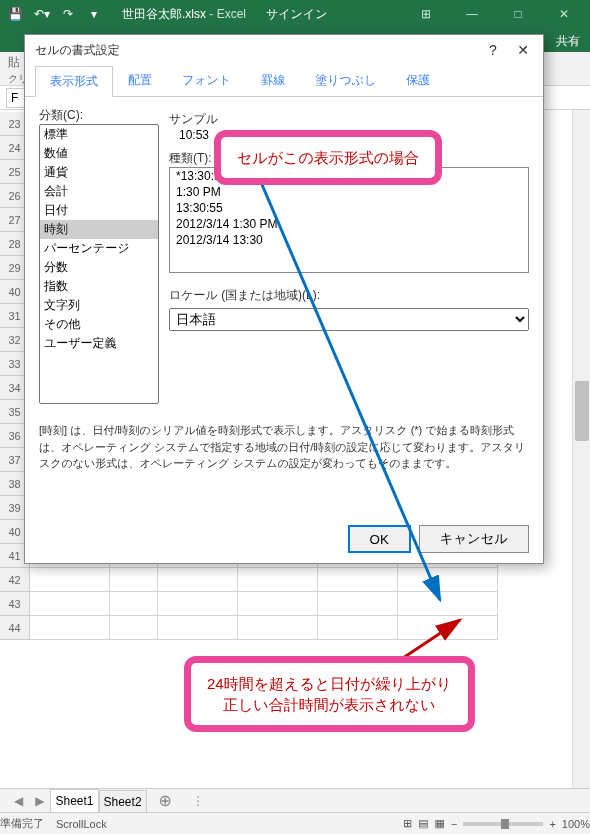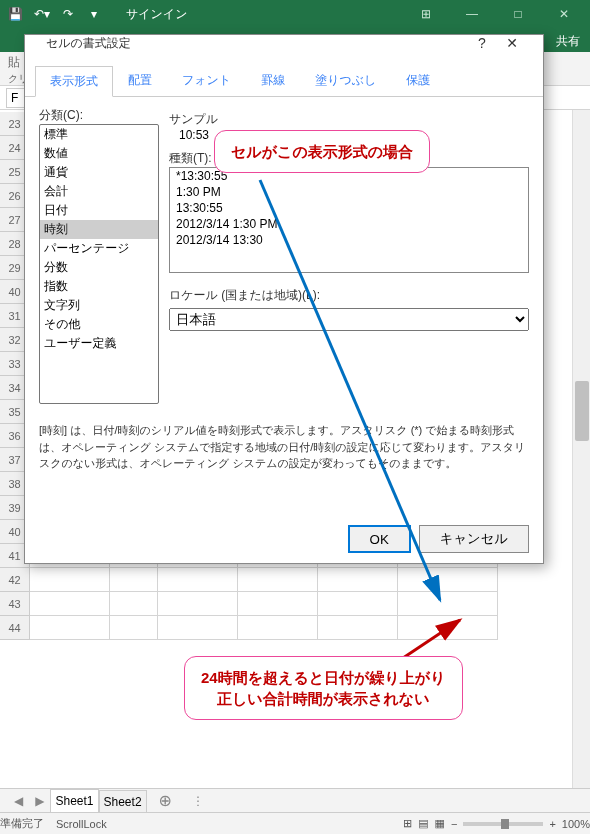--- a/index.html
+++ b/index.html
@@ -33,55 +33,56 @@
 .stab.active{border-bottom:2px solid #217346;background:#fff}
 .stab.inactive{background:#f0f0f0}
 .statusbar{position:absolute;bottom:0;left:0;right:0;height:22px;background:#f3f3f3;border-top:1px solid #ccc;display:flex;align-items:center;padding:0 0;font-size:11px;color:#555}
 .zoom{margin-left:auto;display:flex;align-items:center;gap:6px}
 .zoom-track{width:80px;height:4px;background:#ccc;position:relative}
 .zoom-thumb{position:absolute;left:38px;top:-3px;width:8px;height:10px;background:#888}
 .vscroll{position:absolute;right:0;top:110px;bottom:46px;width:18px;background:#f0f0f0;border-left:1px solid #ddd}
 .vthumb{position:absolute;top:40%;width:14px;left:2px;height:60px;background:#c0c0c0;border-radius:2px}
 
 .dialog{position:absolute;left:24px;top:34px;width:520px;height:530px;background:#fff;border:1px solid #888;box-shadow:4px 4px 12px rgba(0,0,0,.3);z-index:100}
-.dlg-title{height:30px;display:flex;align-items:flex-start;padding:0 21px;color:#333;font-size:12px}
+.dlg-title{height:30px;display:flex;align-items:center;padding:0 10px;color:#333;font-size:12px}
 .dlg-close{margin-left:auto;display:flex;gap:10px}
 .dlg-close span{cursor:pointer;font-size:14px;width:20px;text-align:center}
 .dlg-tabs{display:flex;padding:0 10px;border-bottom:1px solid #ccc}
 .dtab{padding:6px 14px;border:1px solid transparent;color:#3b82f6}
 .dtab.active{border:1px solid #ccc;border-bottom:1px solid #fff;background:#fff;position:relative;top:1px}
 .dlg-body{padding:10px 14px;display:flex;gap:10px}
 .cat-list{width:120px}
 .cat-list select{width:100%;height:280px;font-size:12px}
 .cat-list option{padding:1px 4px}
 .right-pane{flex:1}
 .sample-box{border:none;padding:4px 0 8px}
 .type-list{border:1px solid #888;height:106px;overflow:auto;background:#fff}
 .type-list div{padding:1px 6px}
 .type-list .sel{background:#0078d7;color:#fff}
 .locale-sel{width:100%;padding:2px;margin-top:4px}
 .desc{padding:8px 14px;color:#333;font-size:11px;line-height:1.5}
 .dlg-btns{position:absolute;bottom:10px;right:14px;display:flex;gap:8px}
 .dlg-btns button{padding:4px 20px;border:1px solid #888;background:#f0f0f0;cursor:pointer}
 .dlg-btns button.ok{border:2px solid #0078d7}
 
-.callout{position:absolute;background:#fff;border:1px solid #ec4899;border-radius:12px;padding:10px 16px;color:#c00000;font-weight:bold;font-size:15px;z-index:200;text-align:center;line-height:1.4}
+.callout{position:absolute;background:#fff;border:7px solid #ec4899;border-radius:12px;padding:10px 16px;color:#c00000;font-weight:normal;font-size:15px;z-index:200;text-align:center;line-height:1.4}
 .arrow-svg{position:absolute;z-index:150;pointer-events:none}
 label{color:#333}
 </style>
 </head>
 <body>
 
 <div class="titlebar">
   <div class="qat">
     <div class="qat-btn">💾</div>
     <div class="qat-btn">↶▾</div>
     <div class="qat-btn">↷</div>
     <div class="qat-btn">▾</div>
   </div>
+  <div class="title"><span class="fn">世田谷太郎.xlsx</span><span> - Excel</span></div>
   <div style="margin-left:20px;color:#fff">サインイン</div>
   <div class="title-right">
     <div class="win-btn">⊞</div>
     <div class="win-btn">—</div>
     <div class="win-btn">□</div>
     <div class="win-btn">✕</div>
   </div>
 </div>
 
 <div class="ribbon-tabs">

